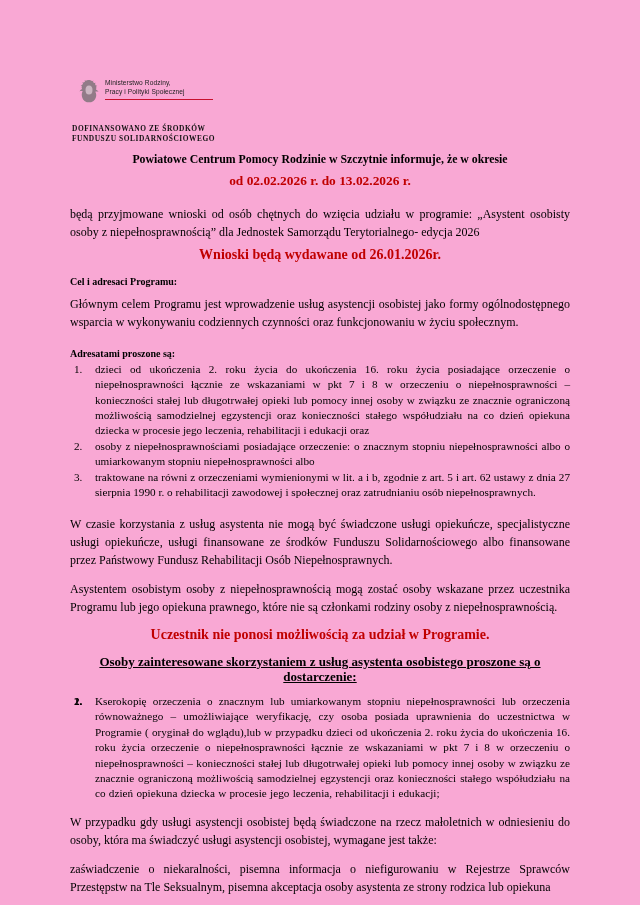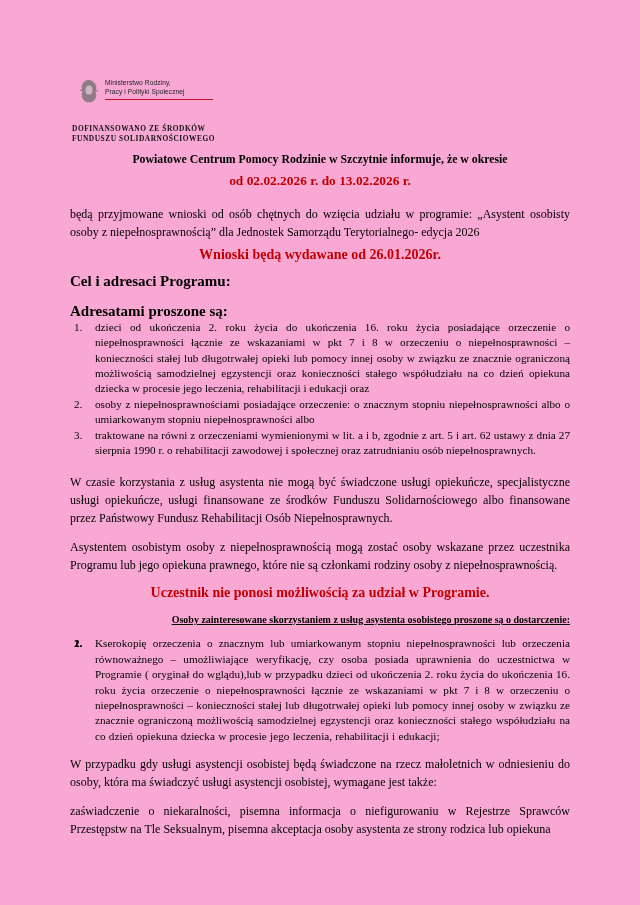--- a/index.html
+++ b/index.html
@@ -103,29 +103,29 @@
   }
   .red-center {
     font-weight: bold;
     font-size: 14px;
     line-height: 15.4px;
     text-align: center;
     color: #c00000;
   }
   .heading {
     font-weight: bold;
-    font-size: 15px;
+    font-size: 10px;
     line-height: 15.6px;
     text-align: left;
   }
   .heading-underline {
     font-weight: bold;
-    font-size: 10px;
+    font-size: 13px;
     line-height: 15.6px;
-    text-align: right;
+    text-align: center;
     text-decoration: underline;
   }
 
   
   ol.num-list {
     margin: 0;
     padding: 0;
     list-style: none;
   }
   ol.num-list > li {
@@ -187,20 +187,21 @@
     <p class="title-line">Powiatowe Centrum Pomocy Rodzinie w Szczytnie informuje, że w okresie</p>
 
     <p class="date-line">od 02.02.2026 r. do 13.02.2026 r.</p>
 
     <p class="gap-lg">będą przyjmowane wnioski od osób chętnych do wzięcia udziału w programie: „Asystent osobisty osoby z niepełnosprawnością” dla Jednostek Samorządu Terytorialnego- edycja 2026</p>
 
     <p class="red-center gap-sm">Wnioski będą wydawane od 26.01.2026r.</p>
 
     <p class="heading gap-md">Cel  i adresaci Programu:</p>
 
+    <p class="gap-sm">Głównym celem Programu jest wprowadzenie usług asystencji osobistej jako formy ogólnodostępnego wsparcia w wykonywaniu codziennych czynności oraz funkcjonowaniu w życiu społecznym.</p>
 
     <p class="heading gap-lg">Adresatami proszone są:</p>
 
     <ol class="num-list gap-sm">
       <li>
         <span class="marker">1.</span>
         <span>dzieci od ukończenia 2. roku życia do ukończenia 16. roku życia posiadające orzeczenie o niepełnosprawności łącznie ze wskazaniami w pkt 7 i 8 w orzeczeniu o niepełnosprawności – konieczności stałej lub długotrwałej opieki lub pomocy innej osoby w związku ze znacznie ograniczoną możliwością samodzielnej egzystencji oraz konieczności stałego współudziału na co dzień opiekuna dziecka w procesie jego leczenia, rehabilitacji i edukacji  oraz</span>
       </li>
       <li>
         <span class="marker">2.</span>

